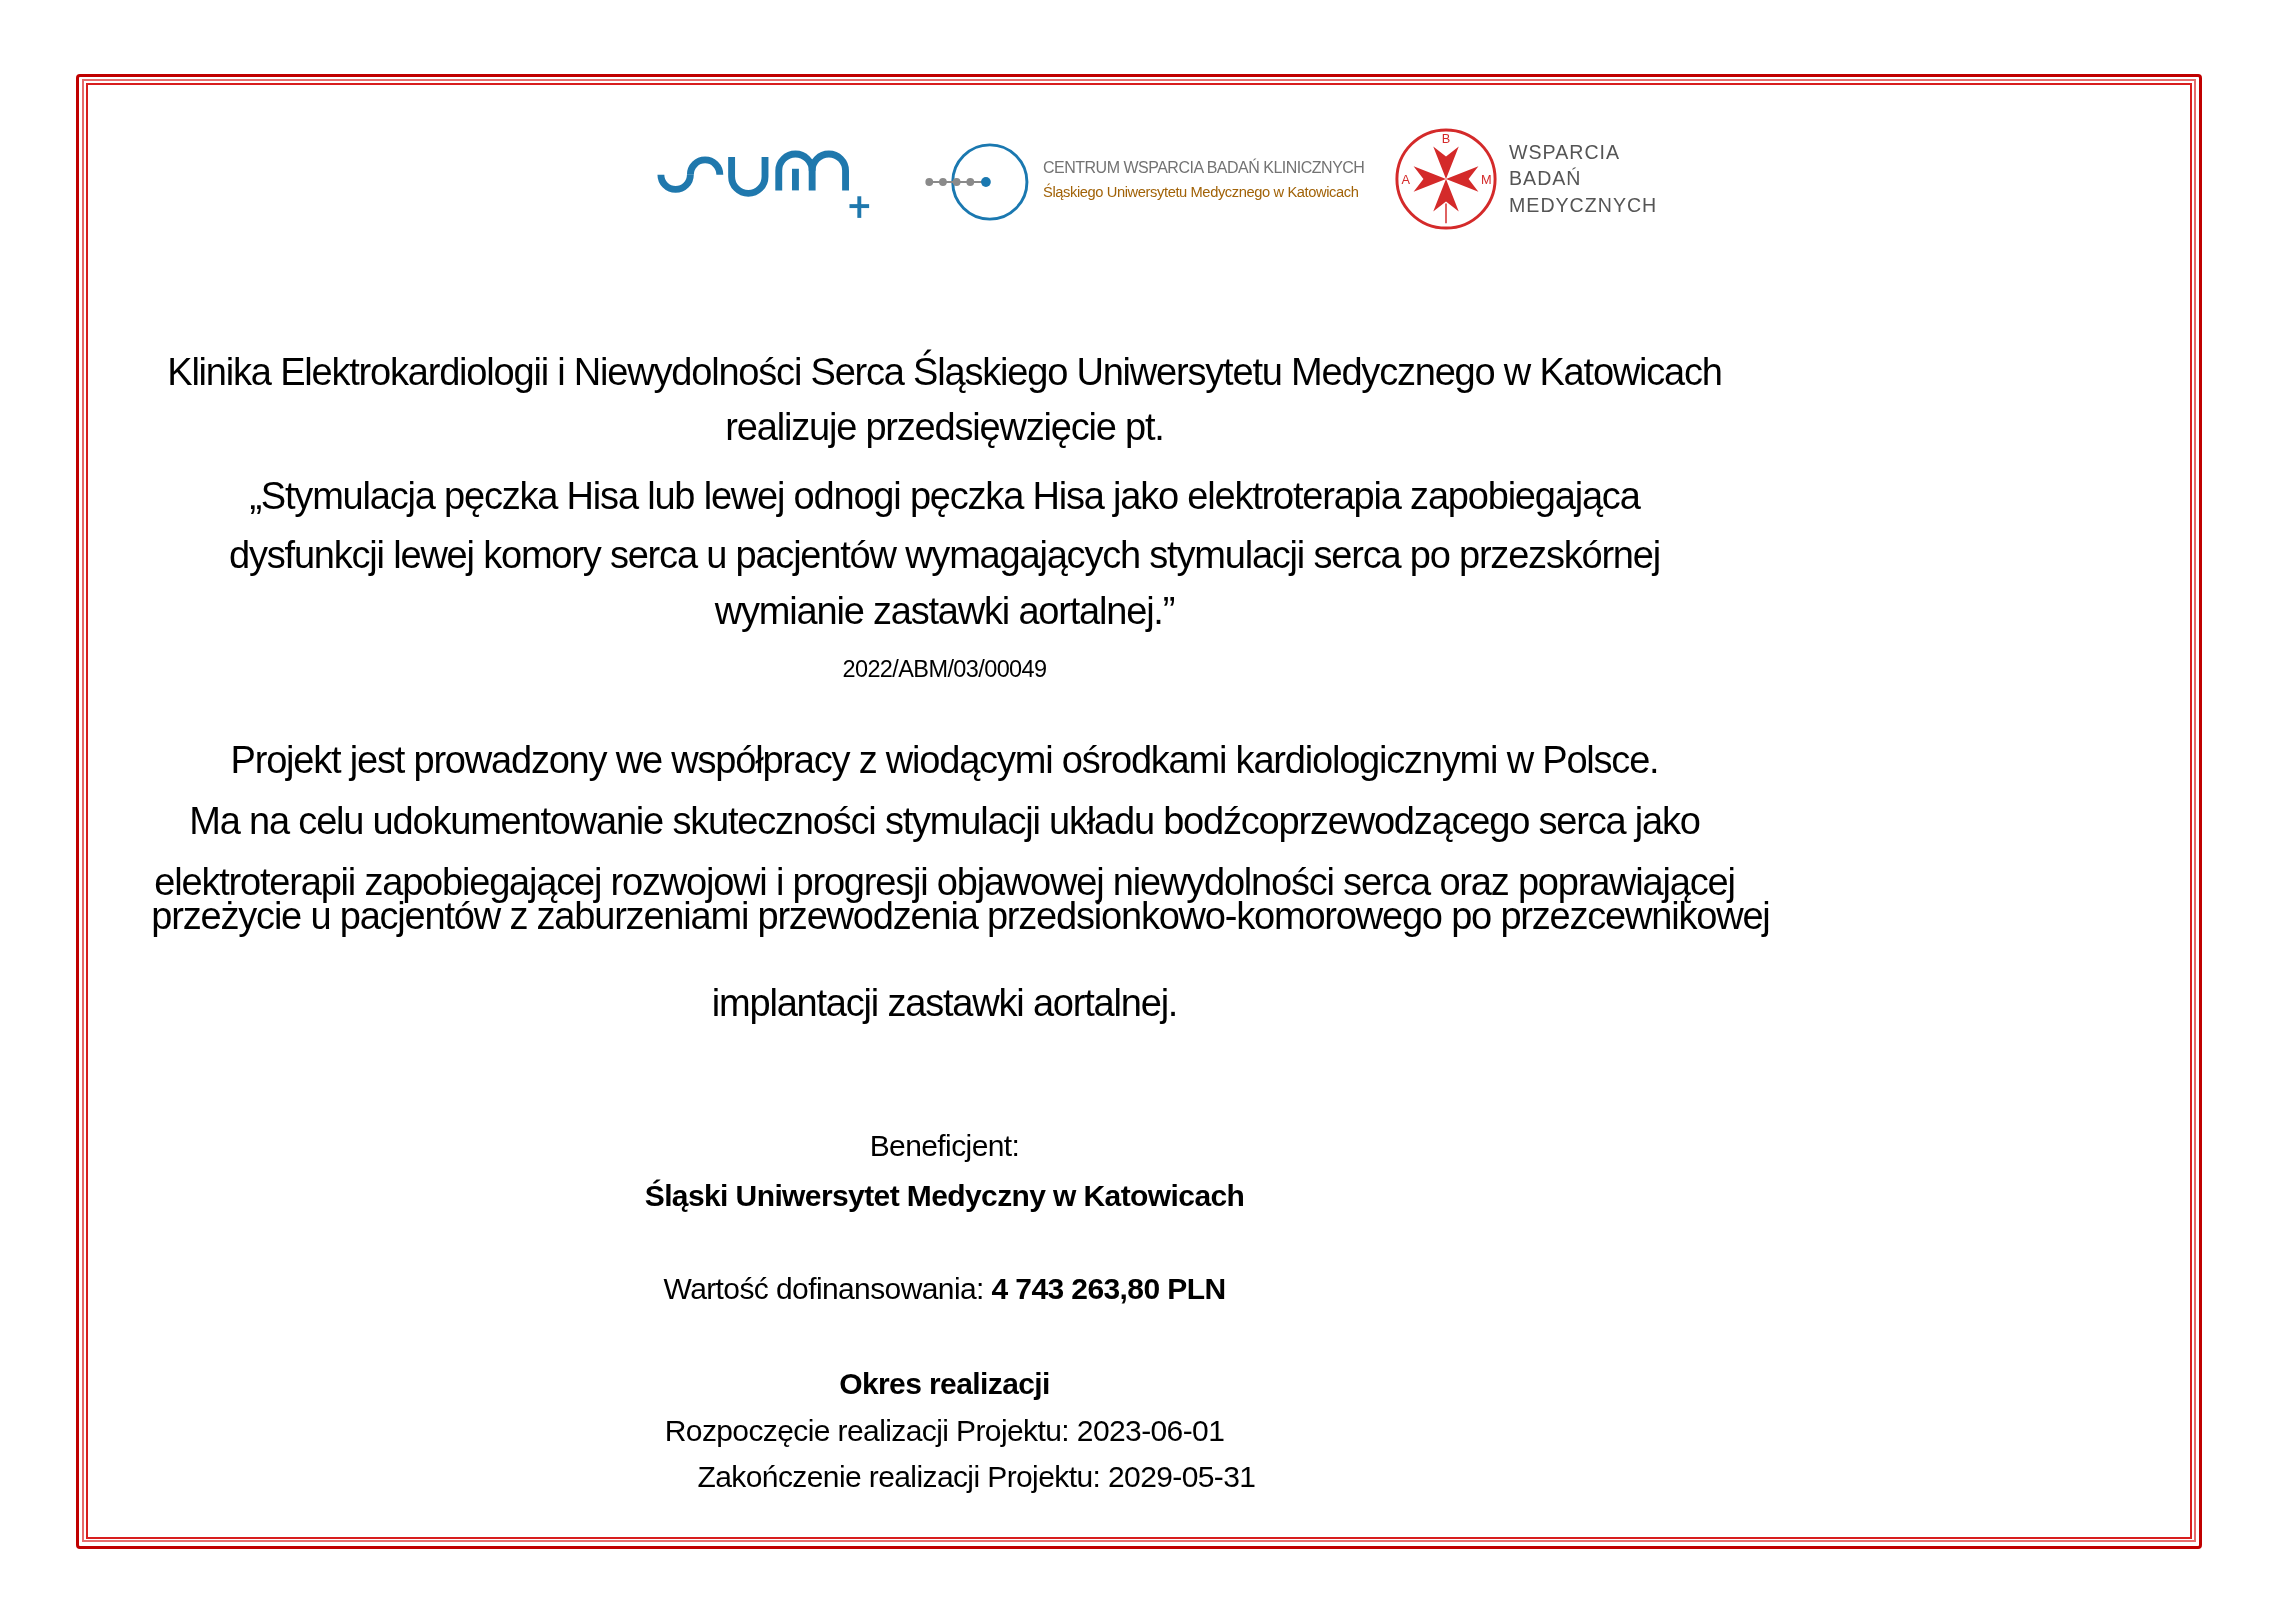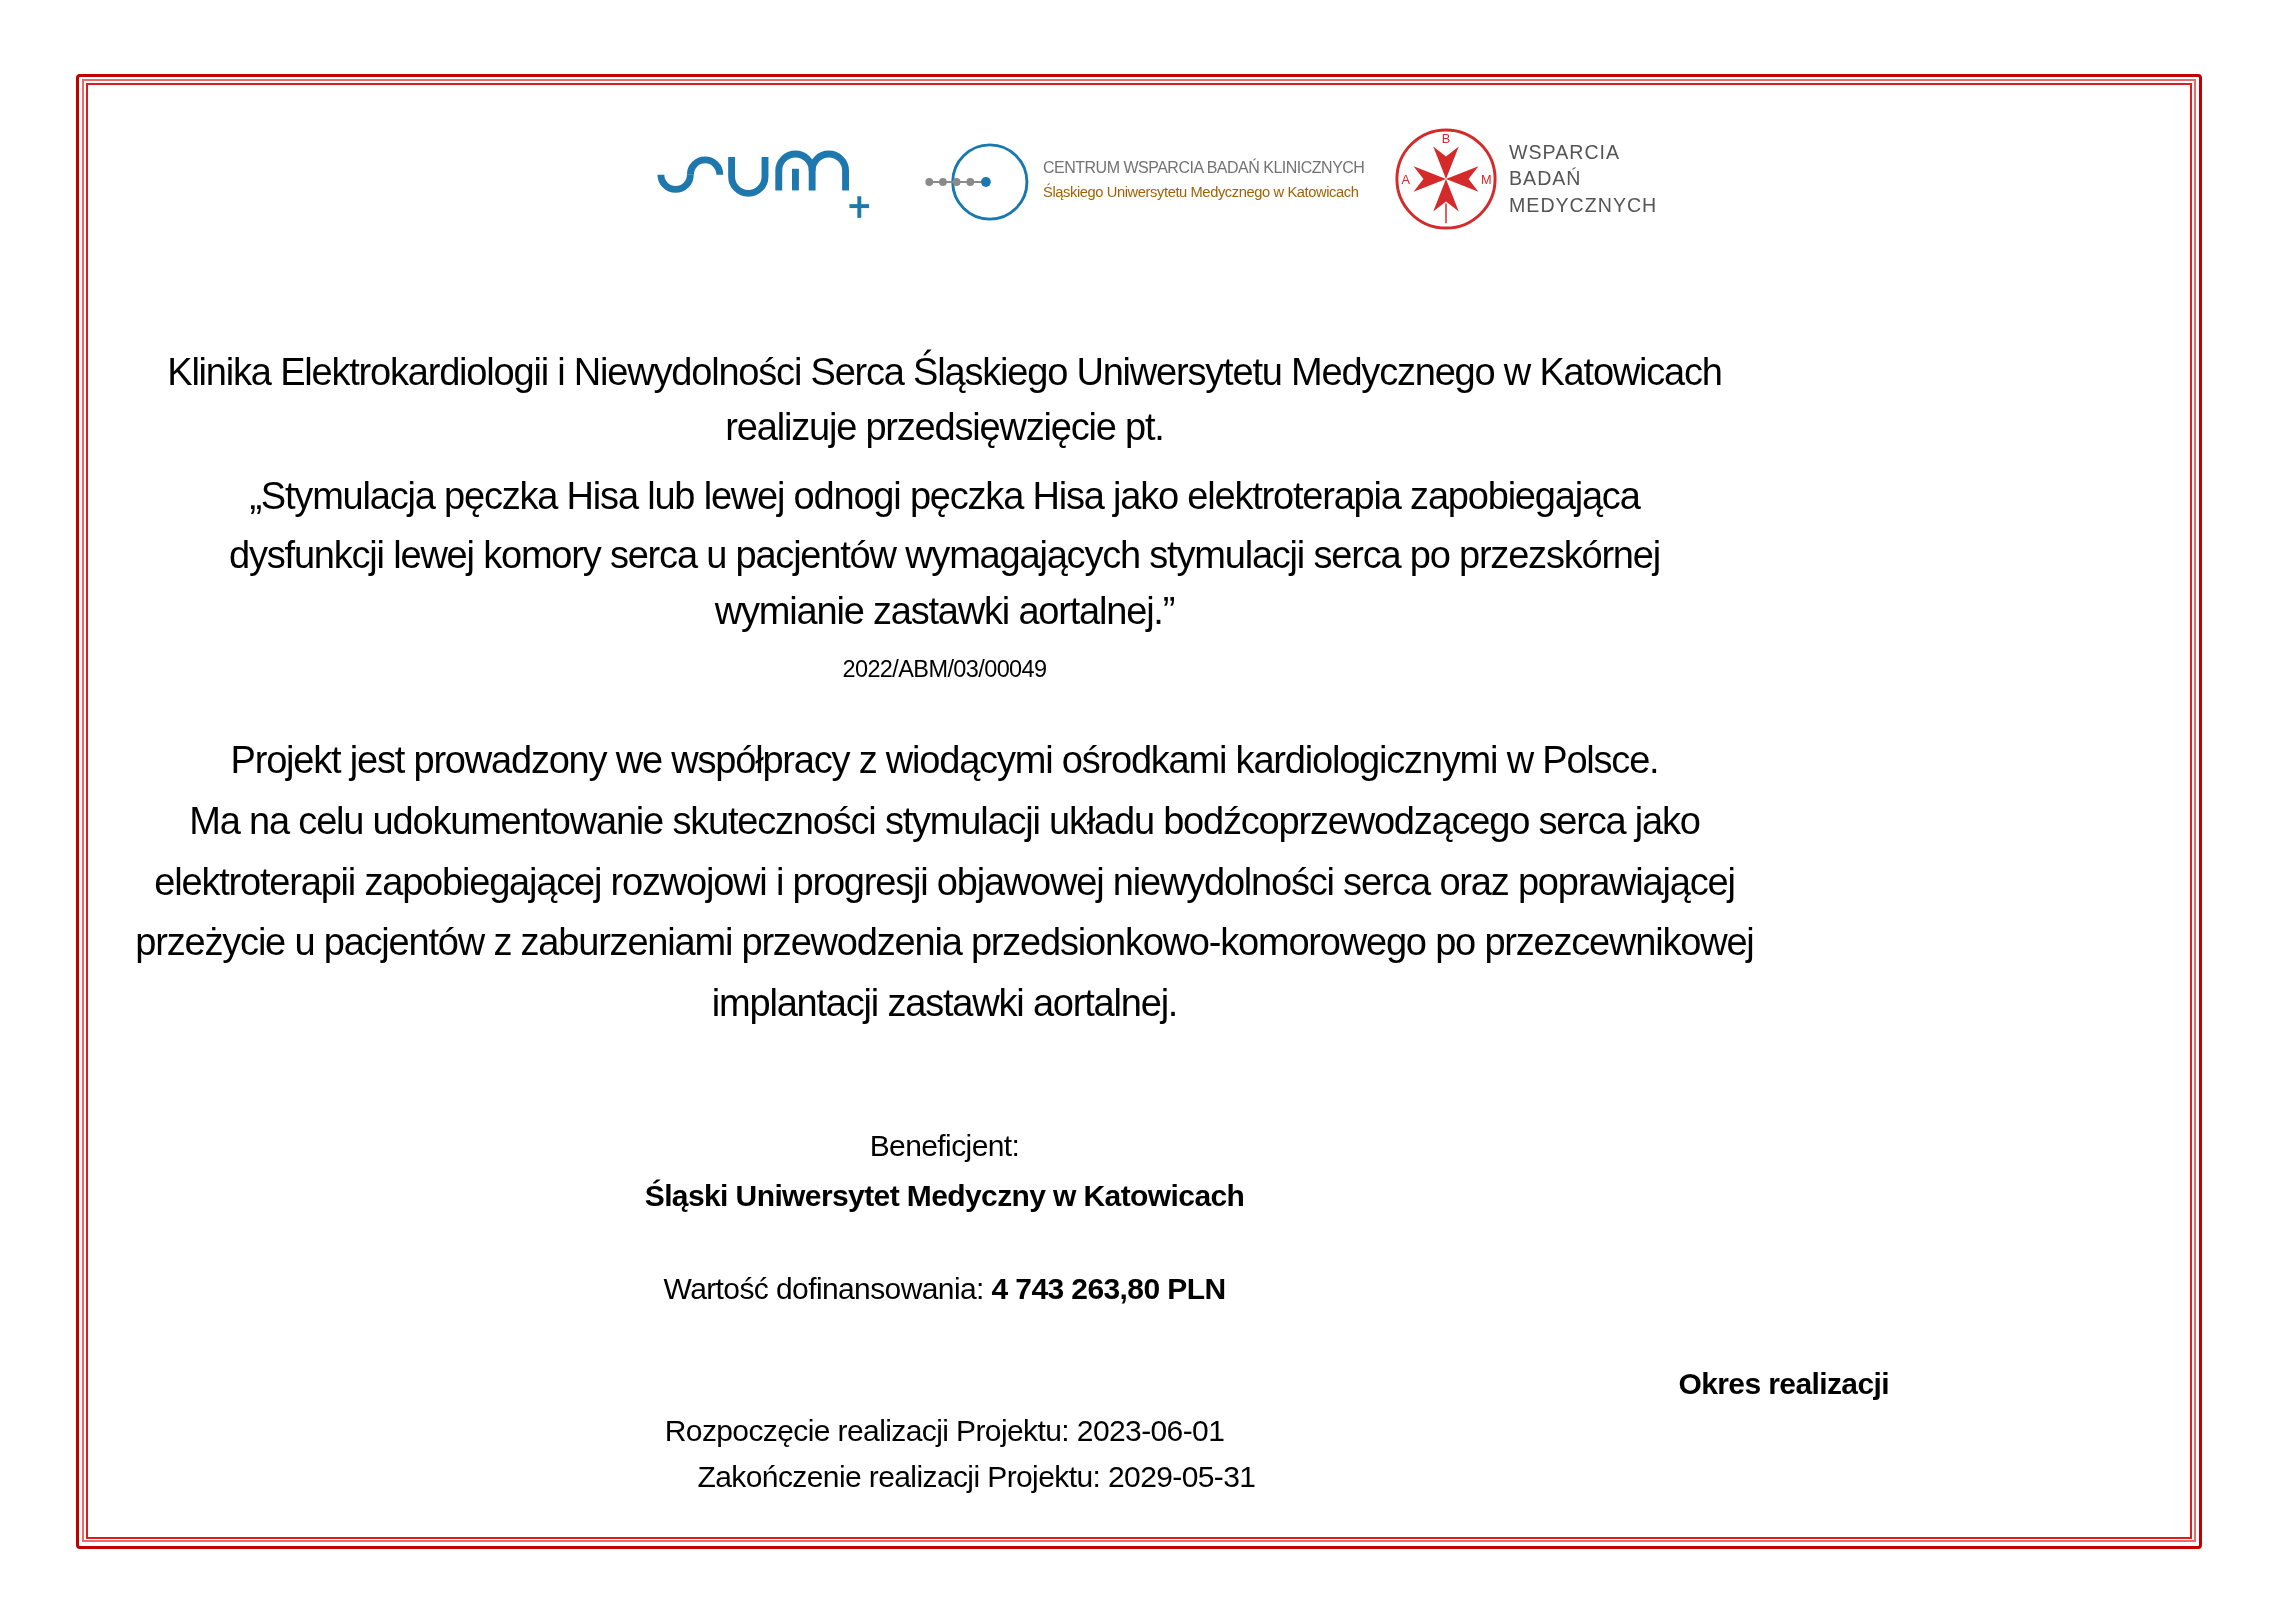--- a/index.html
+++ b/index.html
@@ -87,30 +87,30 @@
 <div class="line l-big" style="top:351px;">Klinika Elektrokardiologii i Niewydolności Serca Śląskiego Uniwersytetu Medycznego w Katowicach</div>
 <div class="line l-big" style="top:406px;">realizuje przedsięwzięcie pt.</div>
 <div class="line l-big" style="top:475px;">„Stymulacja pęczka Hisa lub lewej odnogi pęczka Hisa jako elektroterapia zapobiegająca</div>
 <div class="line l-big" style="top:534px;">dysfunkcji lewej komory serca u pacjentów wymagających stymulacji serca po przezskórnej</div>
 <div class="line l-big" style="top:590px;">wymianie zastawki aortalnej.”</div>
 <div class="line l-code" style="top:656px;">2022/ABM/03/00049</div>
 
 <div class="line l-big" style="top:739px;">Projekt jest prowadzony we współpracy z wiodącymi ośrodkami kardiologicznymi w Polsce.</div>
 <div class="line l-big" style="top:800px;">Ma na celu udokumentowanie skuteczności stymulacji układu bodźcoprzewodzącego serca jako</div>
 <div class="line l-big" style="top:861px;">elektroterapii zapobiegającej rozwojowi i progresji objawowej niewydolności serca oraz poprawiającej</div>
-<div class="line l-big" style="top:921px;">przeżycie u pacjentów z zaburzeniami przewodzenia przedsionkowo-komorowego po przezcewnikowej</div>
+<div class="line l-big" style="top:895px;padding-left:16px;">przeżycie u pacjentów z zaburzeniami przewodzenia przedsionkowo-komorowego po przezcewnikowej</div>
 <div class="line l-big" style="top:982px;">implantacji zastawki aortalnej.</div>
 
 <div class="line l-mid" style="top:1129px;">Beneficjent:</div>
 <div class="line l-mid bold" style="top:1179px;">Śląski Uniwersytet Medyczny w Katowicach</div>
 
 <div class="line l-mid" style="top:1272px;">
   <span>Wartość dofinansowania: </span><span class="bold">4 743 263,80 PLN</span>
 </div>
 
-<div class="line l-mid bold" style="top:1367px;text-align:right;">Okres realizacji</div>
+<div class="line l-mid bold" style="top:1367px;">Okres realizacji</div>
 <div class="line l-mid" style="top:1414px;">
   <span>Rozpoczęcie realizacji Projektu: </span><span>2023-06-01</span>
 </div>
 <div class="line l-mid" style="top:1460px;padding-left:32px;">
   <span>Zakończenie realizacji Projektu: </span><span>2029-05-31</span>
 </div>
 
 
 </body></html>

